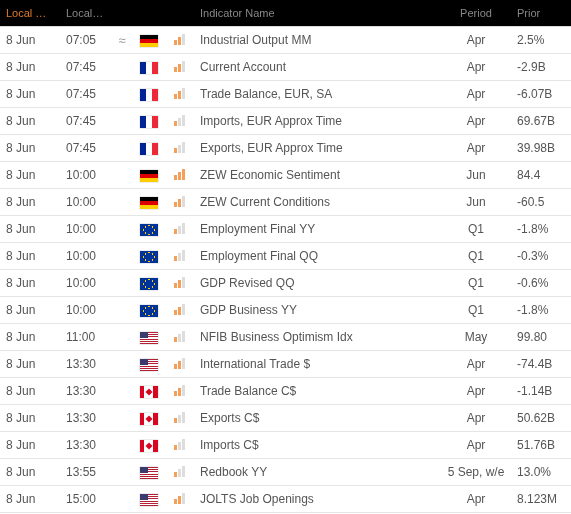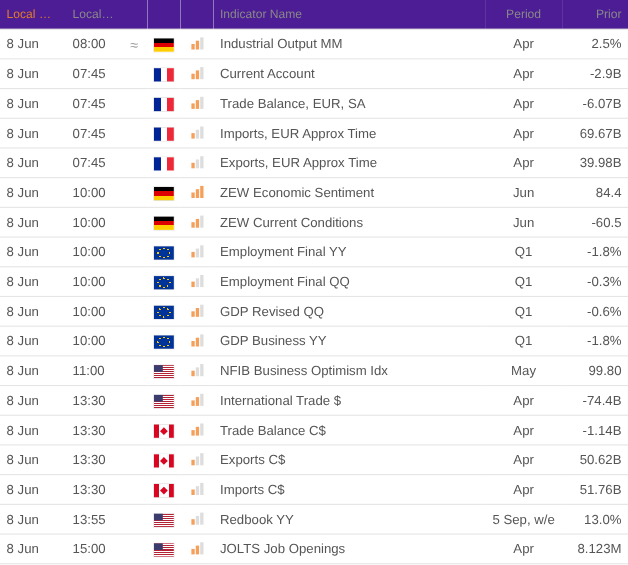--- a/index.html
+++ b/index.html
@@ -22,36 +22,36 @@
     text-align: left;
     overflow: hidden;
     white-space: nowrap;
     text-overflow: ellipsis;
     vertical-align: middle;
   }
   thead th {
     color: #888;
     font-weight: normal;
     font-size: 11px;
-    background: #4c1d95;
+    background: #000000;
     border-bottom: 1px solid #ddd;
   }
   thead th.sorted {
     color: #e07b2a;
   }
   col.c-date   { width: 60px; }
   col.c-time   { width: 50px; }
   col.c-approx { width: 24px; }
   col.c-flag   { width: 30px; }
   col.c-imp    { width: 30px; }
   col.c-name   { width: auto; }
   col.c-period { width: 70px; }
   col.c-prior  { width: 60px; }
   td.center, th.center { text-align: center; }
-  td.right, th.right { text-align: right; }
+  td.right, th.right { text-align: left; }
   .approx { color: #999; font-size: 13px; }
   
   .imp { display: inline-flex; align-items: flex-end; gap: 1px; height: 12px; }
   .imp span { width: 3px; background: #ddd; }
   .imp span:nth-child(1){height:5px;}
   .imp span:nth-child(2){height:8px;}
   .imp span:nth-child(3){height:11px;}
   .imp.l1 span:nth-child(1){background:#f5a05a;}
   .imp.l2 span:nth-child(1),.imp.l2 span:nth-child(2){background:#f5a05a;}
   .imp.l3 span{background:#f5a05a;}
@@ -98,21 +98,21 @@
       <th></th>
       <th></th>
       <th><span>Indicator Name</span></th>
       <th class="center"><span>Period</span></th>
       <th class="right"><span>Prior</span></th>
     </tr>
   </thead>
   <tbody id="rows">
       <tr>
         <td>8 Jun</td>
-        <td>08:00</td>
+        <td>07:05</td>
         <td class="center approx">≈</td>
         <td class="center"><span class="flag flag-de"></span></td>
         <td class="center"><span class="imp l2">
             <span></span>
             <span></span>
             <span></span>
           </span></td>
         <td>Industrial Output MM</td>
         <td class="center">Apr</td>
         <td class="right">2.5%</td>

